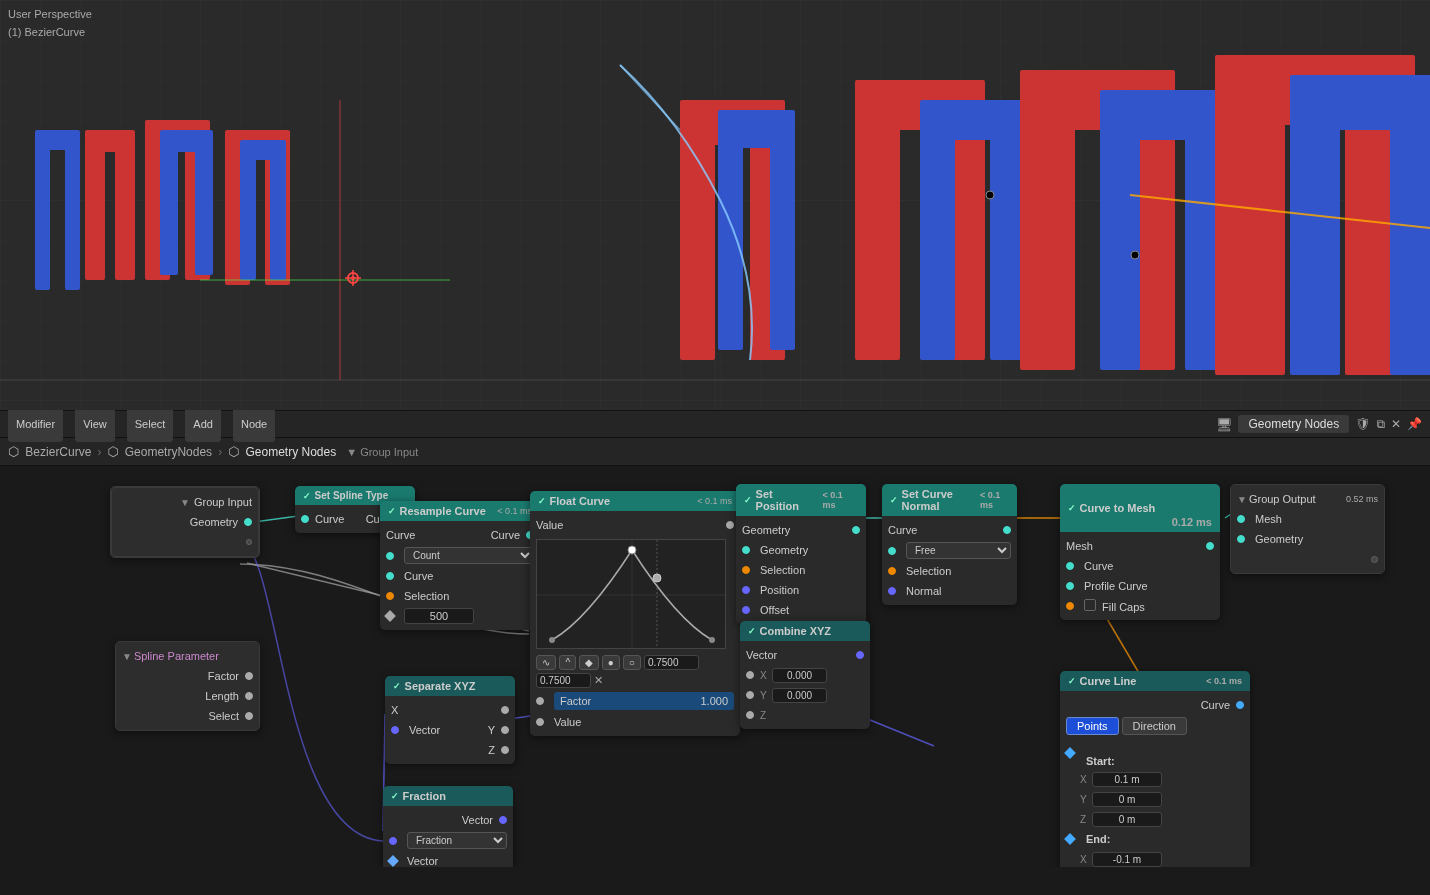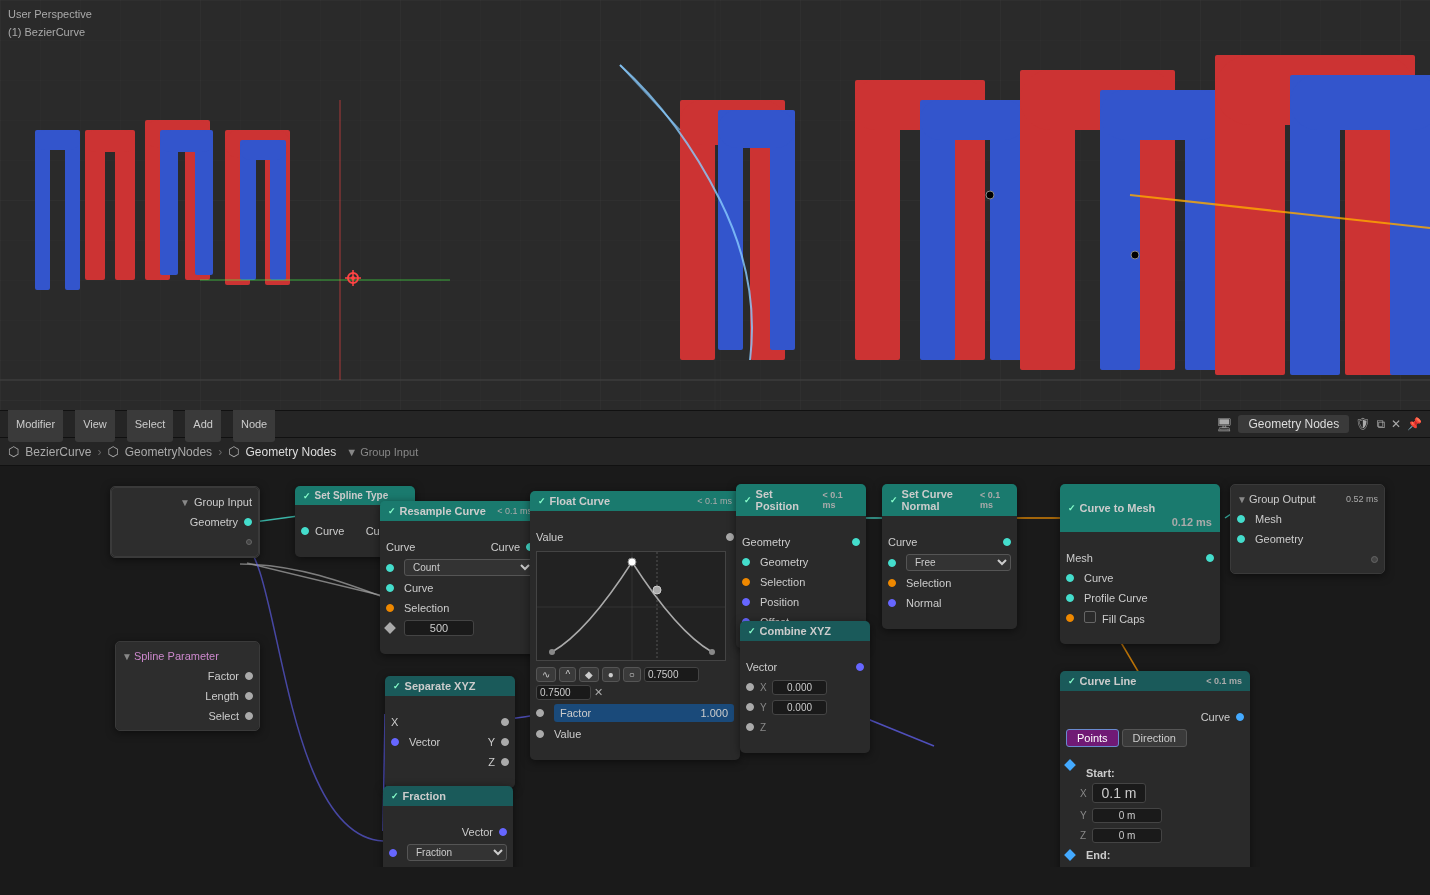--- a/index.html
+++ b/index.html
@@ -91,21 +91,21 @@
       font-weight: bold;
       display: flex;
       align-items: center;
       gap: 4px;
     }
     .node-header .timing { font-size: 9px; color: #aaa; font-weight: normal; margin-left: auto; }
 
     .node-body {
       background: #2a2a2a;
       border-radius: 0 0 5px 5px;
-      padding: 16px 0;
+      padding: 4px 0;
     }
 
     .node-row {
       display: flex;
       align-items: center;
       padding: 2px 6px;
       min-height: 20px;
     }
 
     .socket {
@@ -197,21 +197,21 @@
     .tab-btn {
       background: #3a3a3a;
       border: 1px solid #555;
       color: #ccc;
       font-size: 11px;
       padding: 2px 10px;
       cursor: pointer;
       border-radius: 3px;
     }
     .tab-btn.active {
-      background: #701a75;
+      background: #1d4ed8;
       color: #fff;
       border-color: #6a8acf;
     }
 
     
     .factor-row {
       background: #1a4a7a;
       height: 18px;
       border-radius: 3px;
       display: flex;
@@ -720,21 +720,21 @@
         <button class="tab-btn active">Points</button>
         <button class="tab-btn">Direction</button>
       </div>
 
       <div class="node-row">
         <span class="socket float socket-left" style="background:#4af;border-color:#4af;border-radius:0;transform:rotate(45deg);"></span>
         <span class="row-label" style="margin-left:6px;font-weight:bold;margin-top:16px;">Start:</span>
       </div>
       <div class="node-row" style="padding-left:20px;">
         <span class="xyz-label">X</span>
-        <input type="text" class="node-input" value="0.1 m" style="width: 54px; font-size: 14px;">
+        <input type="text" class="node-input" value="0.1 m" style="width: 70px; font-size: 10px;">
       </div>
       <div class="node-row" style="padding-left:20px;">
         <span class="xyz-label">Y</span>
         <input type="text" class="node-input" value="0 m" style="width: 70px; font-size: 10px;">
       </div>
       <div class="node-row" style="padding-left:20px;">
         <span class="xyz-label">Z</span>
         <input type="text" class="node-input" value="0 m" style="width: 70px; font-size: 10px;">
       </div>
 

